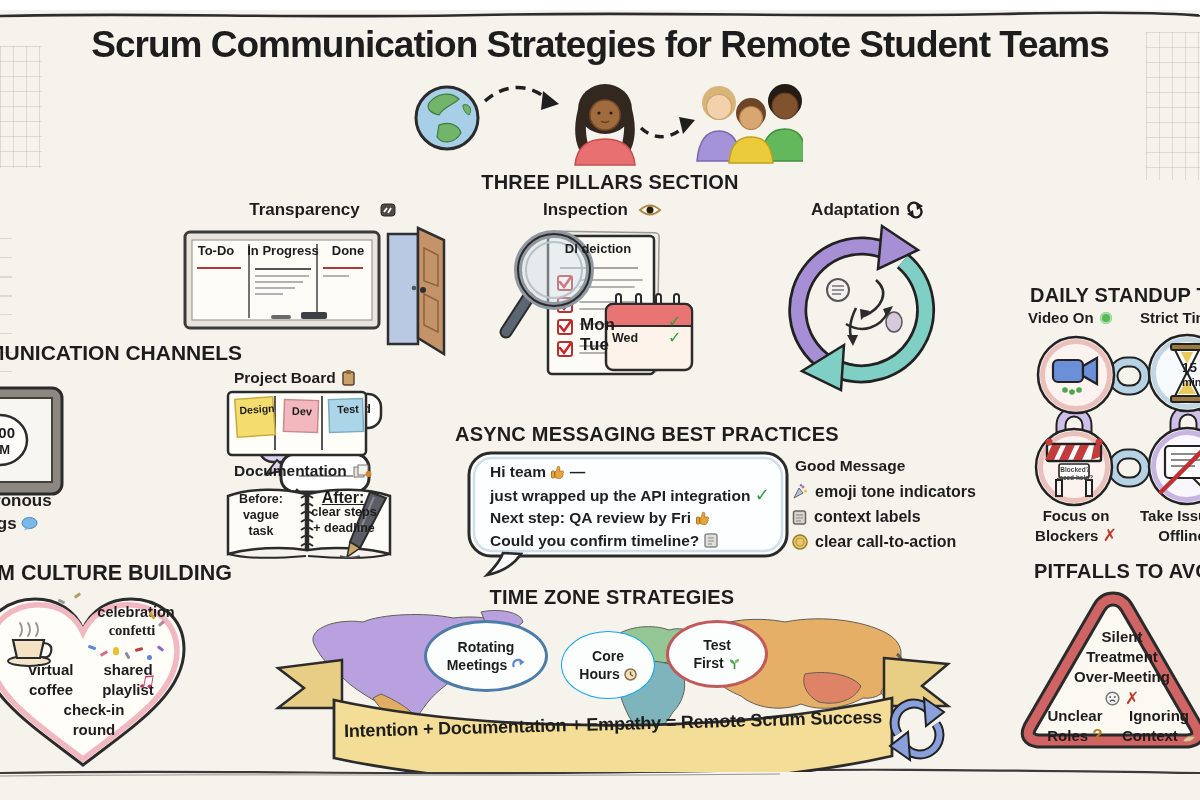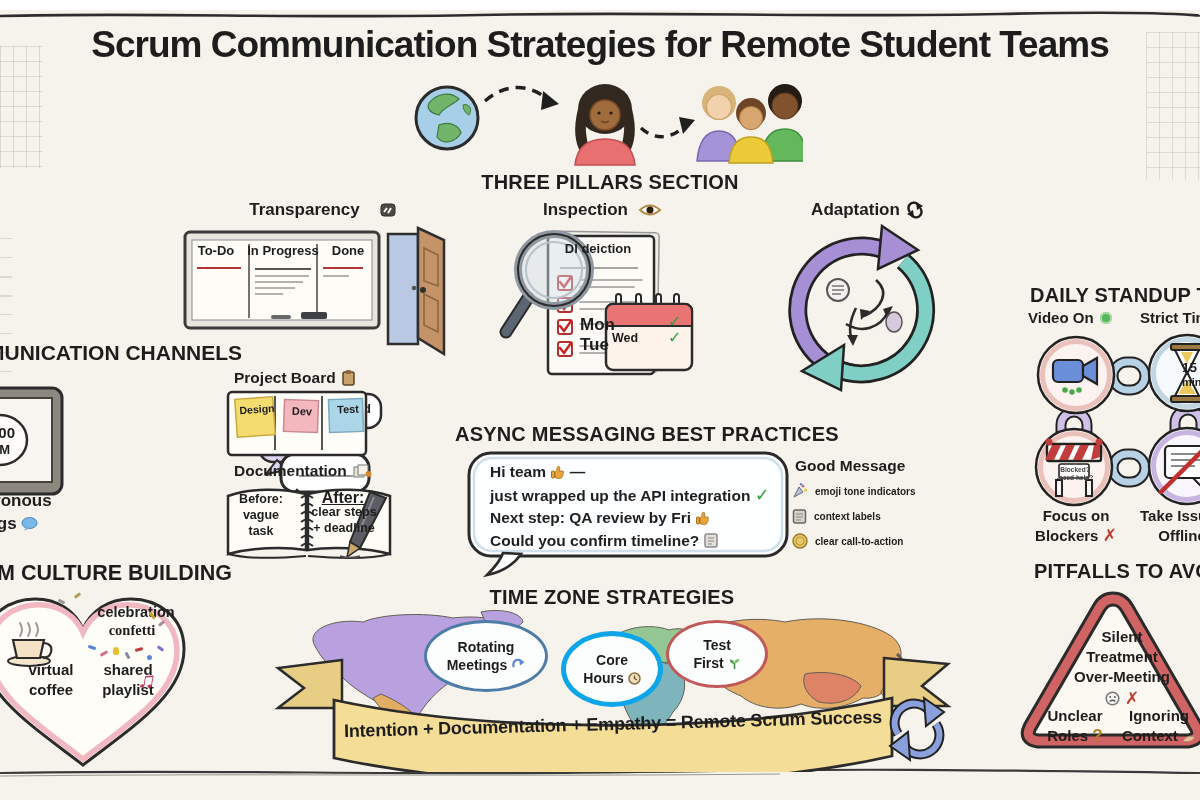--- a/index.html
+++ b/index.html
@@ -12,21 +12,21 @@
   .lbl{font-size:17px;font-weight:800;}
   .sm{font-size:15px;font-weight:800;line-height:20px;}
   .grid{background-image:
     repeating-linear-gradient(to right, rgba(118,115,104,.38) 0 1px, transparent 1px 13px),
     repeating-linear-gradient(to bottom, rgba(118,115,104,.38) 0 1px, transparent 1px 15px);}
   .hlines{background-image:repeating-linear-gradient(to bottom, rgba(118,115,104,.42) 0 1.5px, transparent 1.5px 19px);}
   .flex{display:flex;align-items:center;}
   .jc{justify-content:center;}
   .ico{display:inline-block;vertical-align:-2px;}
   .msg{font-size:15.5px;font-weight:700;line-height:22.5px;color:#1f1f1f;}
-  .good-row{display:flex;align-items:center;gap:7px;font-size:10px;font-weight:700;}
+  .good-row{display:flex;align-items:center;gap:7px;font-size:16px;font-weight:700;}
   .chk{color:#2f9e3f;font-weight:800;}
   .crx{color:#c0392b;font-weight:800;}
   .bolt{color:#e09818;}
   .qmark{color:#b5801e;font-weight:800;}
   .note{color:#c23a6a;font-weight:700;font-size:24px;transform:rotate(10deg);display:inline-block;}
   .conf{position:absolute;border-radius:1px;}
   .greendot{width:12px;height:12px;border-radius:50%;background:#56b856;box-shadow:0 0 0 2px #a9dca9 inset;display:inline-block;}
 </style>
 </head>
 <body>
@@ -458,20 +458,24 @@
     <span class="conf" style="left:148px;top:614px;width:8px;height:3px;background:#c9a030;transform:rotate(50deg);"></span>
     <span class="conf" style="left:158px;top:622px;width:7px;height:3px;background:#b08898;transform:rotate(-40deg);"></span>
     <span class="conf" style="left:58px;top:600px;width:7px;height:3px;background:#9a9a9a;transform:rotate(25deg);"></span>
     <span class="conf" style="left:74px;top:594px;width:7px;height:3px;background:#b0a060;transform:rotate(-35deg);"></span>
   </div>
   <div class="abs ctr" style="left:84px;top:660px;width:88px;line-height:21px;">
     <div class="sm">shared</div>
     <div class="sm">playlist</div>
   </div>
   <span class="abs note" style="left:138px;top:666px;">♫</span>
+  <div class="abs ctr" style="left:44px;top:700px;width:100px;line-height:21px;">
+    <div class="sm">check-in</div>
+    <div class="sm">round</div>
+  </div>
 
   <div class="abs ctr sec-h nw" style="left:447px;top:586px;width:330px;">TIME ZONE STRATEGIES</div>
   <svg class="abs" style="left:285px;top:608px;" width="630" height="142" viewBox="0 0 630 142">
     <g stroke="#55524a" stroke-width="1" opacity=".92">
       <path d="M30,38 C20,22 48,10 78,14 C96,6 140,4 168,10 C200,6 232,14 226,28 C240,28 248,40 238,48 L210,52 C200,64 180,62 168,72 C150,84 140,96 132,110 L118,112 C100,96 76,88 58,70 C44,58 36,50 30,38 Z" fill="#b49add"></path>
       <path d="M196,4 C214,0 236,4 238,14 C232,22 214,24 202,18 Z" fill="#b49add"></path>
       <path d="M96,86 C110,92 124,100 132,110 L120,120 C106,112 94,100 88,90 Z" fill="#e0a858"></path>
       <path d="M150,116 C162,112 176,116 178,126 C172,138 158,140 150,132 Z" fill="#e0a858"></path>
       <path d="M330,28 C344,18 368,16 384,22 C398,18 414,24 410,34 C416,44 404,54 390,52 C374,58 352,56 340,48 C330,42 326,34 330,28 Z" fill="#8cc48c"></path>
       <path d="M336,58 C352,50 380,52 394,60 C404,72 400,92 388,104 C380,118 368,130 358,128 C348,118 338,100 334,82 Z" fill="#74b0b8"></path>
@@ -486,21 +490,21 @@
   <div class="abs" style="left:424px;top:620px;width:118px;height:66px;border:3px solid #4d7ca8;border-radius:50%;background:#fcfefd;display:flex;flex-direction:column;align-items:center;justify-content:center;line-height:18px;">
     <div style="font-size:14px;font-weight:800;">Rotating</div>
     <div class="nw" style="font-size:14px;font-weight:800;">
       <span>Meetings</span>
       <svg class="ico" width="14" height="14" viewBox="0 0 14 14">
         <path d="M3,9 A4.5,4.5 0 1 1 11,4" fill="none" stroke="#5b87d4" stroke-width="2.2"></path>
         <polygon points="8,1 13.5,4 9,7.5" fill="#5b87d4"></polygon>
       </svg>
     </div>
   </div>
-  <div class="abs" style="left:561px;top:631px;width:92px;height:66px;border:5px solid #0ea5e9;border-radius:50%;background:#fcfefd;display:flex;flex-direction:column;align-items:center;justify-content:center;line-height:18px;">
+  <div class="abs" style="left:561px;top:631px;width:92px;height:66px;border:1px solid #0ea5e9;border-radius:50%;background:#fcfefd;display:flex;flex-direction:column;align-items:center;justify-content:center;line-height:18px;">
     <div style="font-size:14px;font-weight:800;">Core</div>
     <div class="nw" style="font-size:14px;font-weight:800;">
       <span>Hours</span>
       <svg class="ico" width="13" height="13" viewBox="0 0 13 13">
         <circle cx="6.5" cy="6.5" r="5.5" fill="#f0e0c0" stroke="#8a7040" stroke-width="1.5"></circle>
         <path d="M6.5,3.5 V6.5 L9,8" fill="none" stroke="#6a5430" stroke-width="1.3"></path>
       </svg>
     </div>
   </div>
   <div class="abs" style="left:666px;top:620px;width:96px;height:62px;border:3px solid #c05a5a;border-radius:50%;background:#fcfefd;display:flex;flex-direction:column;align-items:center;justify-content:center;line-height:18px;">

